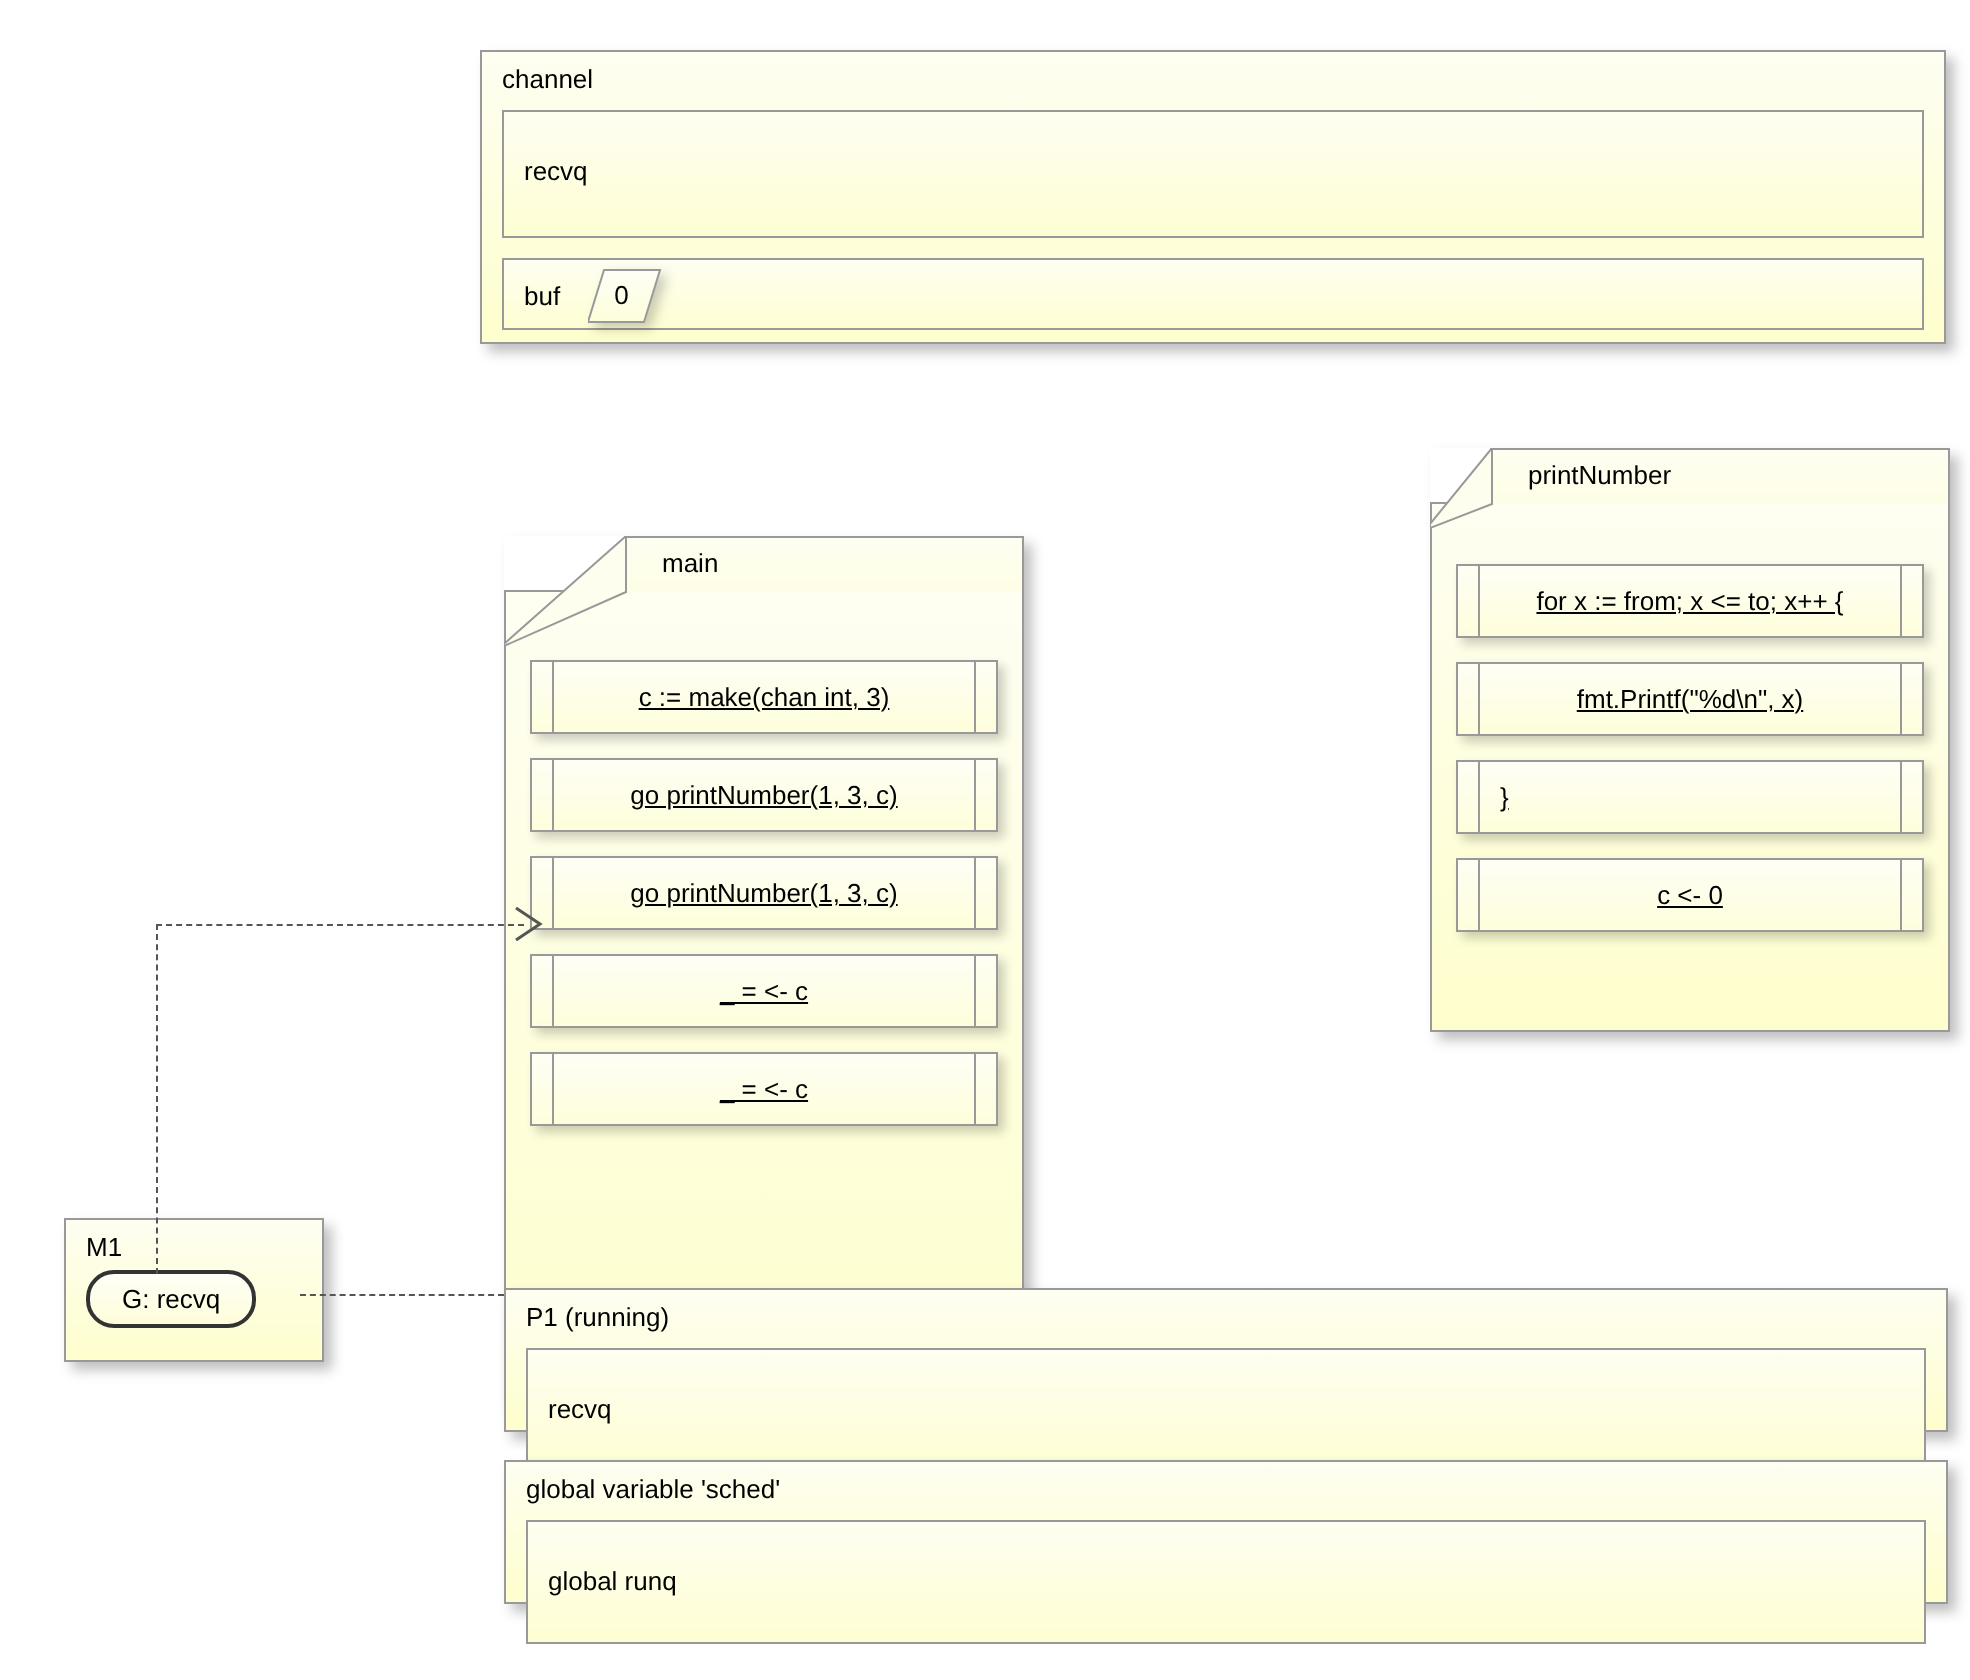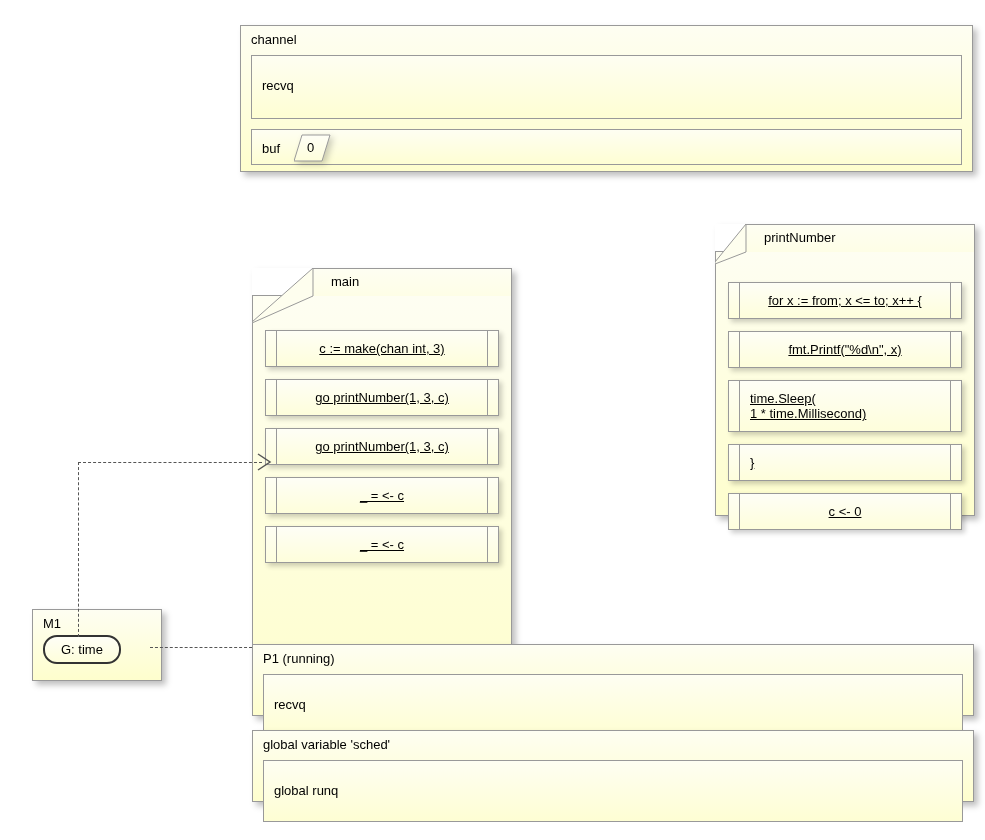--- a/index.html
+++ b/index.html
@@ -204,46 +204,38 @@
     <div class="stmt">
         <div class="stmt-inner">
           <div class="stmt-bar"></div>
           <div class="stmt-text">fmt.Printf("%d\n", x)</div>
           <div class="stmt-bar-r"></div>
         </div>
       </div>
     <div class="stmt">
         <div class="stmt-inner">
           <div class="stmt-bar"></div>
-          <div class="stmt-text left" style="white-space:pre-line;">time.Sleep(
-1 * time.Millisecond)</div>
-          <div class="stmt-bar-r"></div>
-        </div>
-      </div>
-    <div class="stmt">
-        <div class="stmt-inner">
-          <div class="stmt-bar"></div>
           <div class="stmt-text left">}</div>
           <div class="stmt-bar-r"></div>
         </div>
       </div>
     <div class="stmt" style="margin-bottom:14px;">
         <div class="stmt-inner">
           <div class="stmt-bar"></div>
           <div class="stmt-text">c &lt;- 0</div>
           <div class="stmt-bar-r"></div>
         </div>
       </div>
   </div>
 </div>
 
 <div class="box" style="left:32px; top:609px; width:128px; height:70px;">
   <div class="box-title">M1</div>
   <div style="padding:0 10px 10px 10px;">
-    <span class="rounded-pill">G: time</span>
+    <span class="rounded-pill">G: recvq</span>
   </div>
 </div>
 
 <div class="box" style="left:252px; top:644px; width:720px; height:70px;">
   <div class="box-title">P1 (running)</div>
   <div class="inner" style="height:16px;">
     <span>recvq</span>
   </div>
 </div>
 

